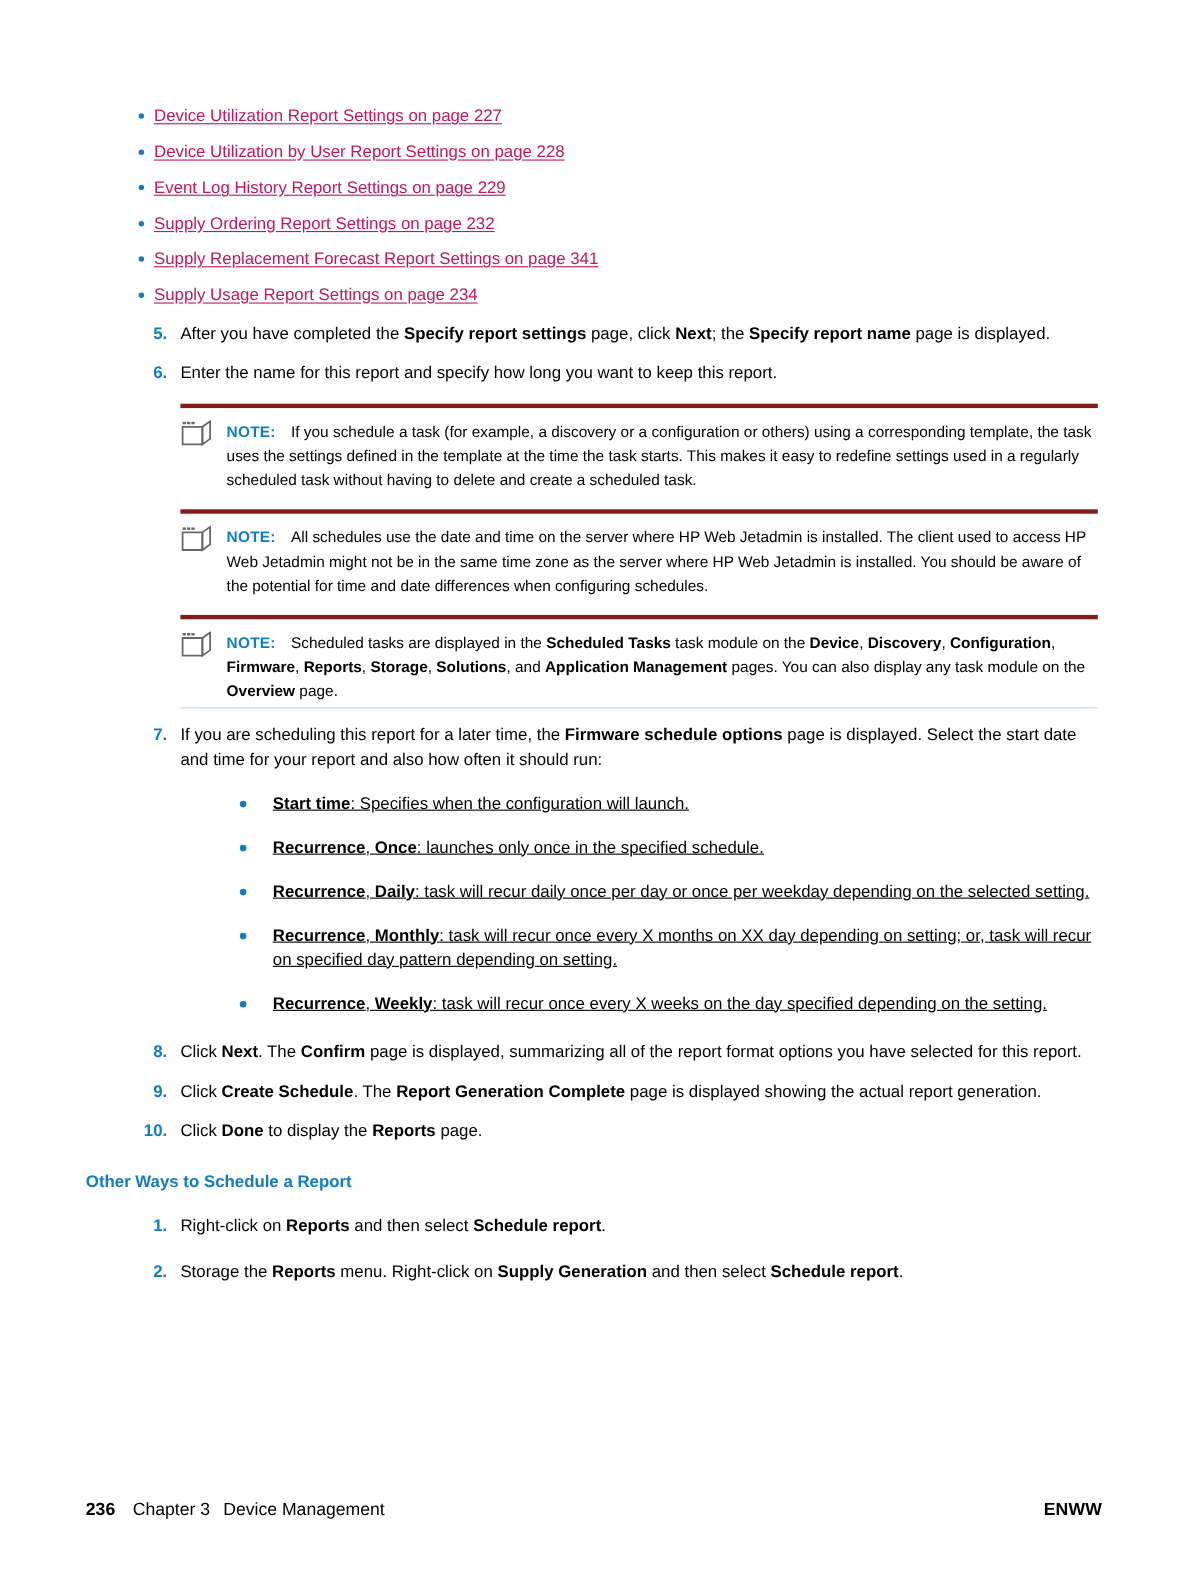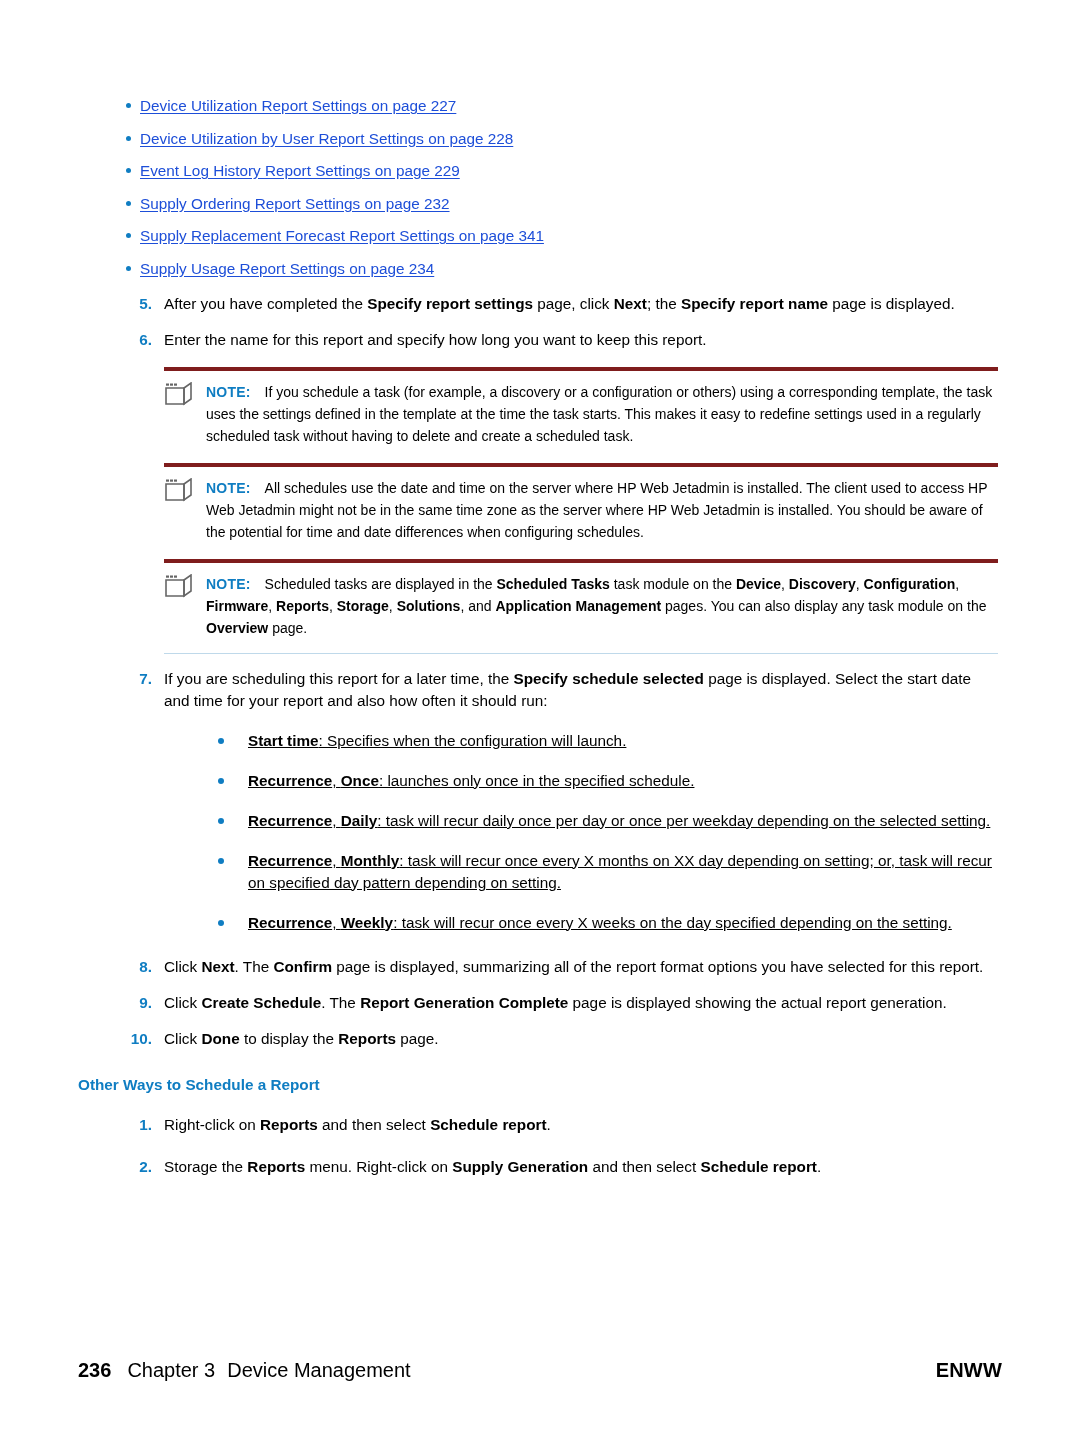--- a/index.html
+++ b/index.html
@@ -42,21 +42,21 @@
   .link-list li .dot {
     position: absolute;
     left: 48px;
     top: 7px;
     width: 5px;
     height: 5px;
     border-radius: 50%;
     background: #0f7dc2;
   }
   .xref {
-    color: #1d4ed8;
+    color: #be185d;
     text-decoration: underline;
     text-underline-offset: 2px;
   }
 
   
   .step {
     position: relative;
     padding-left: 86px;
     margin-top: 14px;
     font-size: 15.3px;
@@ -79,21 +79,21 @@
     margin-top: 16px;
     margin-left: 86px;
     padding-left: 42px;
     padding-top: 10px;
     border-top: 4px solid #7f1d1d;
     font-size: 14px;
     line-height: 22px;
   }
   .note.last {
     border-bottom: 1px solid #bfd9ea;
-    padding-bottom: 14px;
+    padding-bottom: 4px;
   }
   .note .note-icon {
     position: absolute;
     left: 0px;
     top: 11px;
     width: 30px;
     height: 24px;
   }
   .note .note-label {
     font-weight: bold;
@@ -138,21 +138,21 @@
   }
 
   b, strong { font-weight: bold; }
 
   
   .footer {
     position: absolute;
     left: 78px;
     right: 78px;
     bottom: 55px;
-    font-size: 20px;
+    font-size: 16px;
     display: flex;
     align-items: baseline;
   }
   .footer .pagenum {
     font-weight: bold;
     margin-right: 16px;
   }
   .footer .chap {
     flex: 0 0 auto;
     text-align: right;
@@ -245,21 +245,21 @@
           </g>
           <path d="M2 6 L20 6 L20 22 L2 22 Z" fill="none" stroke="#666666" stroke-width="1.6"></path>
           <path d="M20 6 L27 1 L27 17 L20 22 Z" fill="none" stroke="#666666" stroke-width="1.6"></path>
         </svg>
       </span>
       <span class="note-label">NOTE:</span><span class="note-gap"></span><span><span>Scheduled tasks are displayed in the </span><b>Scheduled Tasks</b><span> task module on the </span><b>Device</b><span>, </span><b>Discovery</b><span>, </span><b>Configuration</b><span>, </span><b>Firmware</b><span>, </span><b>Reports</b><span>, </span><b>Storage</b><span>, </span><b>Solutions</b><span>, and </span><b>Application Management</b><span> pages. You can also display any task module on the </span><b>Overview</b><span> page.</span></span>
     </div>
 
     <div class="step">
       <span class="num">7.</span>
-      <span><span>If you are scheduling this report for a later time, the </span><b>Specify schedule selected</b><span> page is displayed. Select the start date and time for your report and also how often it should run:</span></span>
+      <span><span>If you are scheduling this report for a later time, the </span><b>Firmware schedule options</b><span> page is displayed. Select the start date and time for your report and also how often it should run:</span></span>
     </div>
 
     <ul class="sub-list">
       <li>
         <span class="dot"></span>
         <b>Start time</b><span>: Specifies when the configuration will launch.</span>
       </li>
       <li>
         <span class="dot"></span>
         <b>Recurrence</b><span>, </span><b>Once</b><span>: launches only once in the specified schedule.</span>

